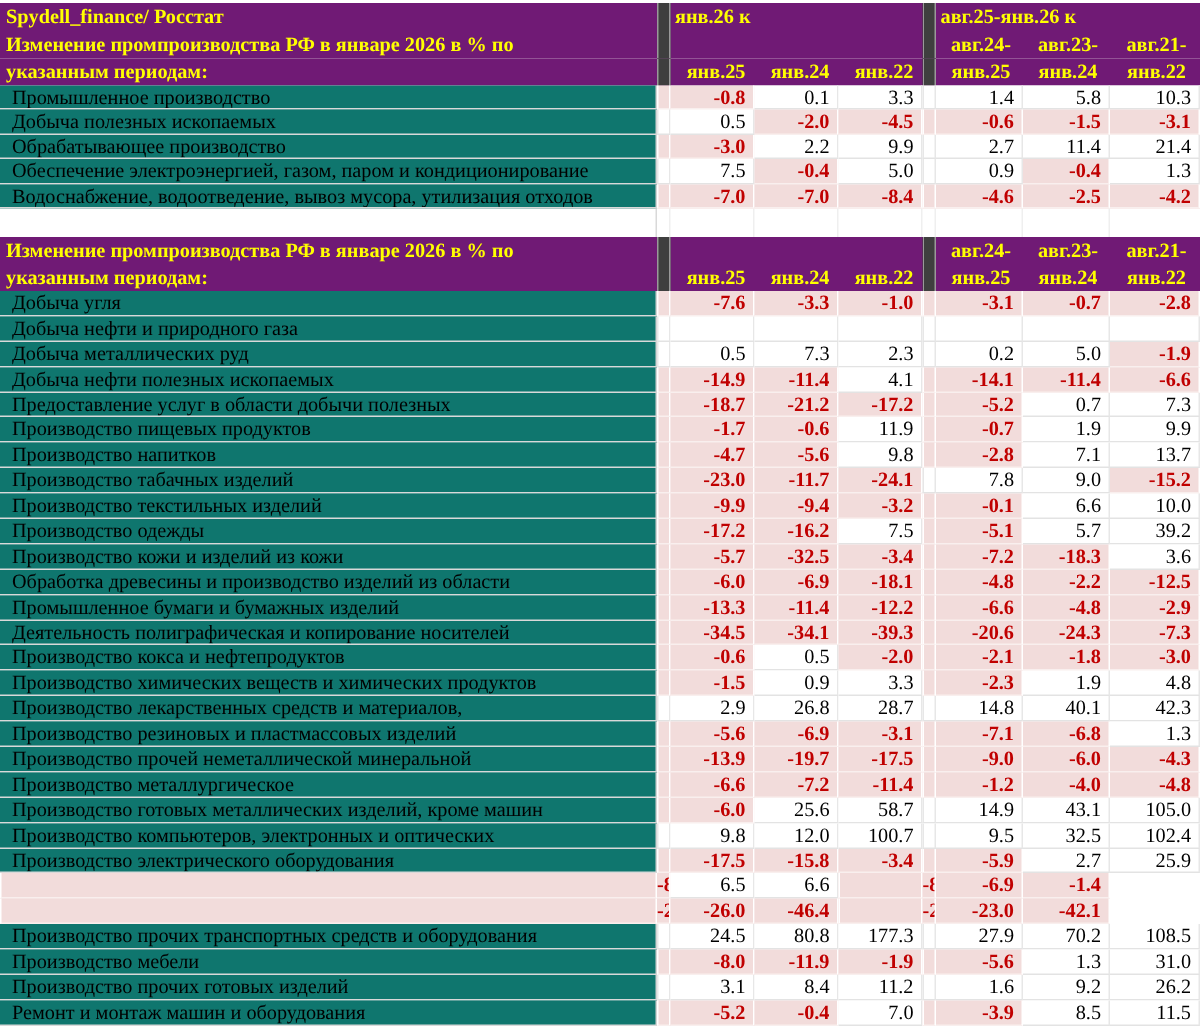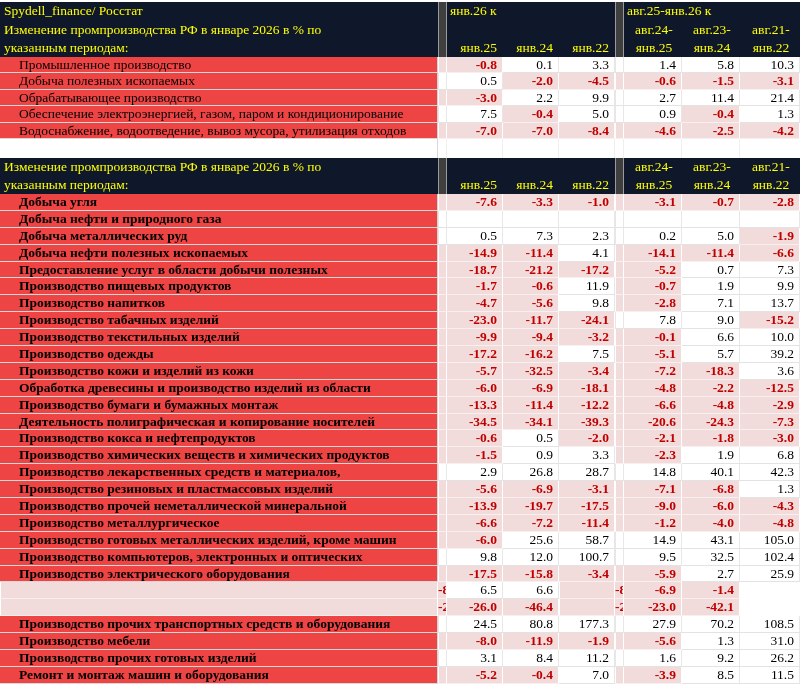--- a/index.html
+++ b/index.html
@@ -4,35 +4,35 @@
 <style>
   html,body{margin:0;padding:0;}
   body{
     width:800px;height:685px;overflow:hidden;background:#ffffff;
     font-family:"Liberation Serif","DejaVu Serif",serif;
     font-size:13.5px;color:#000;
   }
   .tbl{padding-top:2px;}
   .tr{display:grid;grid-template-columns:438px 9px 56px 56px 56px 9px 58px 58px 60px;}
   
-  .hrow{background:#0f172a;color:#FFFF00;font-weight:normal;}
+  .hrow{background:#701a75;color:#FFFF00;font-weight:bold;}
   .h18{height:18px;line-height:18px;}
   .h19{height:19px;line-height:19px;}
   .hlabel{padding-left:4px;white-space:nowrap;overflow:hidden;}
   .hgroup{padding-left:3px;white-space:nowrap;}
   .span3{grid-column:span 3;}
   .hsep{background:#3F3F3F;box-shadow:inset 1px 0 0 #9a9a9a,inset -1px 0 0 #9a9a9a;}
   .hcol{text-align:right;padding-right:6px;white-space:nowrap;}
   .hcol2{text-align:center;padding-left:2px;white-space:nowrap;}
   
   .s1 .tr{height:16.4px;line-height:16px;}
   .s2 .tr{height:16.9px;line-height:16.4px;}
-  .lbl{background:#ef4444;border-right:1px solid #d4d4d4;border-bottom:1px solid #d9d9d9;
-       padding-left:19px;white-space:nowrap;overflow:hidden;}
-  .s2 .lbl{font-weight:bold;}
+  .lbl{background:#0f766e;border-right:1px solid #d4d4d4;border-bottom:1px solid #d9d9d9;
+       padding-left:8px;white-space:nowrap;overflow:hidden;}
+  .s2 .lbl{font-weight:normal;}
   .val{text-align:right;padding-right:5px;white-space:nowrap;overflow:hidden;}
   .pos,.empty{background:#fff;border-right:1px solid #e7e7e7;border-bottom:1px solid #e3e3e3;}
   .neg{background:#F2DCDB;color:#C00000;font-weight:bold;
        border-right:1px solid #ffffff;border-bottom:1px solid #f9efee;}
   .sep{background:#fff;border-left:1px solid #e7e7e7;border-right:1px solid #e7e7e7;
        border-bottom:1px solid #e3e3e3;}
   .sep.sneg{background:#F2DCDB;border-left-color:#ffffff;border-right-color:#ffffff;
        border-bottom-color:#f9efee;}
   
   .gap{height:19px;}
@@ -290,21 +290,21 @@
         <div class="sep sneg"></div>
         <div class="val neg">-6.0</div>
         <div class="val neg">-6.9</div>
         <div class="val neg">-18.1</div>
         <div class="sep sneg"></div>
         <div class="val neg">-4.8</div>
         <div class="val neg">-2.2</div>
         <div class="val neg">-12.5</div>
       </div>
       <div class="tr">
-        <div class="lbl">Производство бумаги и бумажных монтаж</div>
+        <div class="lbl">Промышленное бумаги и бумажных изделий</div>
         <div class="sep sneg"></div>
         <div class="val neg">-13.3</div>
         <div class="val neg">-11.4</div>
         <div class="val neg">-12.2</div>
         <div class="sep sneg"></div>
         <div class="val neg">-6.6</div>
         <div class="val neg">-4.8</div>
         <div class="val neg">-2.9</div>
       </div>
       <div class="tr">
@@ -331,21 +331,21 @@
       </div>
       <div class="tr">
         <div class="lbl">Производство химических веществ и химических продуктов</div>
         <div class="sep sneg"></div>
         <div class="val neg">-1.5</div>
         <div class="val pos">0.9</div>
         <div class="val pos">3.3</div>
         <div class="sep sneg"></div>
         <div class="val neg">-2.3</div>
         <div class="val pos">1.9</div>
-        <div class="val pos">6.8</div>
+        <div class="val pos">4.8</div>
       </div>
       <div class="tr">
         <div class="lbl">Производство лекарственных средств и материалов,</div>
         <div class="sep"></div>
         <div class="val pos">2.9</div>
         <div class="val pos">26.8</div>
         <div class="val pos">28.7</div>
         <div class="sep"></div>
         <div class="val pos">14.8</div>
         <div class="val pos">40.1</div>

